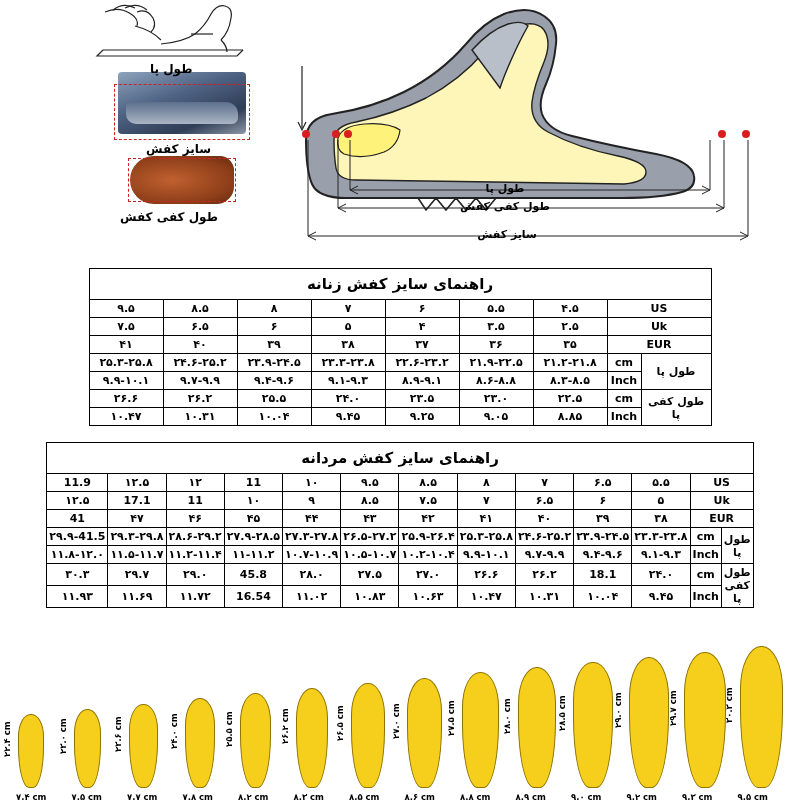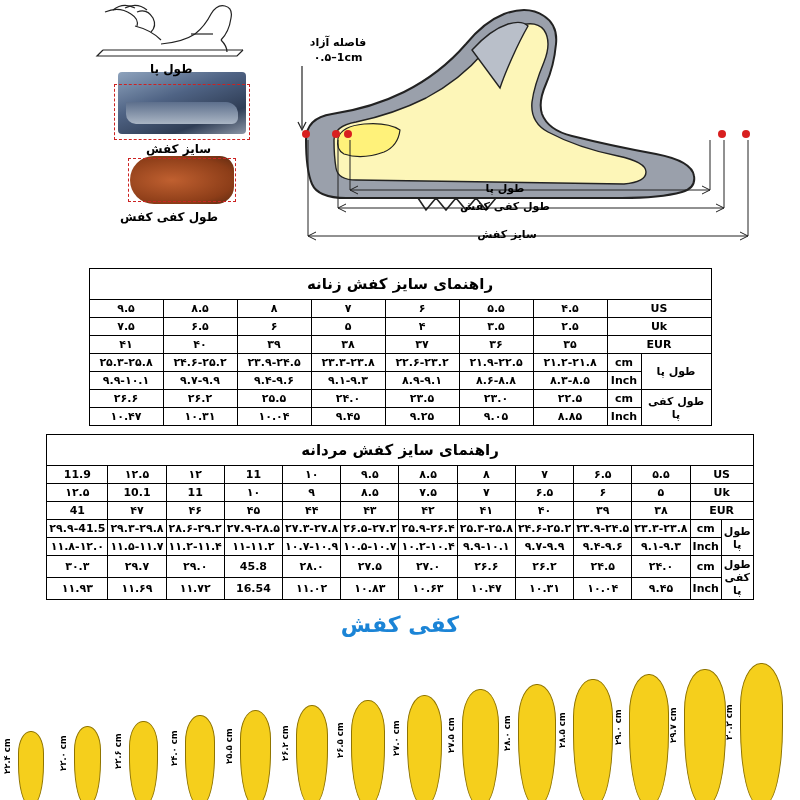--- a/index.html
+++ b/index.html
@@ -41,21 +41,21 @@
     border-radius:30px 18px 22px 30px;
   }
   .lbl-sole-len { position:absolute; left:120px; top:210px; font-size:12px; font-weight:bold; }
 
   .shoe-diagram { position:absolute; left:286px; top:0; width:500px; height:262px; }
   .lbl-free { position:absolute; left:290px; top:36px; width:96px; text-align:center; font-size:11px; font-weight:bold; line-height:1.35; }
   .dim-txt { position:absolute; font-size:11px; font-weight:bold; text-align:center; }
 
   
   table.size {
-    border-collapse:collapse; width:623px; margin:6px auto 8px auto; direction:rtl;
+    border-collapse:collapse; width:623px; margin:6px auto 16px auto; direction:rtl;
   }
   table.size td, table.size th {
     border:1px solid #000; text-align:center; vertical-align:middle;
     font-size:11px; padding:2px 2px; font-weight:bold; background:#fff;
   }
   table.size .title { font-size:15px; padding:6px; }
   table.size .rowhead { width:70px; }
   table.size .unit { width:34px; }
   .tbl2 { width:780px; }
   .tbl2 td { font-size:10px; }
@@ -138,24 +138,20 @@
         <path d="M22 236 L462 236"></path>
         <path d="M64 190 L72 186 M64 190 L72 194"></path>
         <path d="M424 190 L416 186 M424 190 L416 194"></path>
         <path d="M52 208 L60 204 M52 208 L60 212"></path>
         <path d="M438 208 L430 204 M438 208 L430 212"></path>
         <path d="M22 236 L30 232 M22 236 L30 240"></path>
         <path d="M462 236 L454 232 M462 236 L454 240"></path>
       </g>
     </svg>
 
-    <div class="lbl-free">
-      <span>فاصله آزاد</span><br>
-      <span>۰.۵–1cm</span>
-    </div>
 
     <div class="dim-txt" style="left:465px; top:182px; width:80px;">طول پا</div>
     <div class="dim-txt" style="left:440px; top:200px; width:130px;">طول کفی کفش</div>
     <div class="dim-txt" style="left:452px; top:228px; width:110px;">سایز کفش</div>
   </div>
 
   <table class="size">
     <tbody>
       <tr>
         <td class="title" colspan="9">راهنمای سایز کفش زنانه</td>
@@ -258,21 +254,21 @@
         <td class="rowhead" colspan="2">Uk</td>
         <td>۵</td>
         <td>۶</td>
         <td>۶.۵</td>
         <td>۷</td>
         <td>۷.۵</td>
         <td>۸.۵</td>
         <td>۹</td>
         <td>۱۰</td>
         <td>11</td>
-        <td>10.1</td>
+        <td>17.1</td>
         <td>۱۲.۵</td>
       </tr>
       <tr>
         <td class="rowhead" colspan="2">EUR</td>
         <td>۳۸</td>
         <td>۳۹</td>
         <td>۴۰</td>
         <td>۴۱</td>
         <td>۴۲</td>
         <td>۴۳</td>
@@ -308,21 +304,21 @@
         <td>۱۰.۷-۱۰.۹</td>
         <td>۱۱-۱۱.۲</td>
         <td>۱۱.۲-۱۱.۴</td>
         <td>۱۱.۵-۱۱.۷</td>
         <td>۱۱.۸-۱۲.۰</td>
       </tr>
       <tr>
         <td class="rowhead" rowspan="2">طول کفی پا</td>
         <td class="unit">cm</td>
         <td>۲۴.۰</td>
-        <td>۲۴.۵</td>
+        <td>18.1</td>
         <td>۲۶.۲</td>
         <td>۲۶.۶</td>
         <td>۲۷.۰</td>
         <td>۲۷.۵</td>
         <td>۲۸.۰</td>
         <td>45.8</td>
         <td>۲۹.۰</td>
         <td>۲۹.۷</td>
         <td>۳۰.۳</td>
       </tr>
@@ -336,21 +332,20 @@
         <td>۱۰.۸۳</td>
         <td>۱۱.۰۲</td>
         <td>16.54</td>
         <td>۱۱.۷۲</td>
         <td>۱۱.۶۹</td>
         <td>۱۱.۹۳</td>
       </tr>
     </tbody>
   </table>
 
-  <div class="insole-title">کفی کفش</div>
 
   <div class="insoles" id="insoles">
       <div class="insole-wrap" style="left: 18px;">
         <div class="insole" style="width: 26px; height: 74px;"></div>
         <div class="len-lbl" style="left: -6px; bottom: 31px; transform: rotate(-90deg); transform-origin: left bottom;">۲۲.۴ cm</div>
         <div class="wid-lbl" style="left: -2px; bottom: -14px;">۷.۴ cm</div>
       </div>
       <div class="insole-wrap" style="left: 73.5px;">
         <div class="insole" style="width: 27.35px; height: 79.2px;"></div>
         <div class="len-lbl" style="left: -6px; bottom: 33.6px; transform: rotate(-90deg); transform-origin: left bottom;">۲۳.۰ cm</div>

